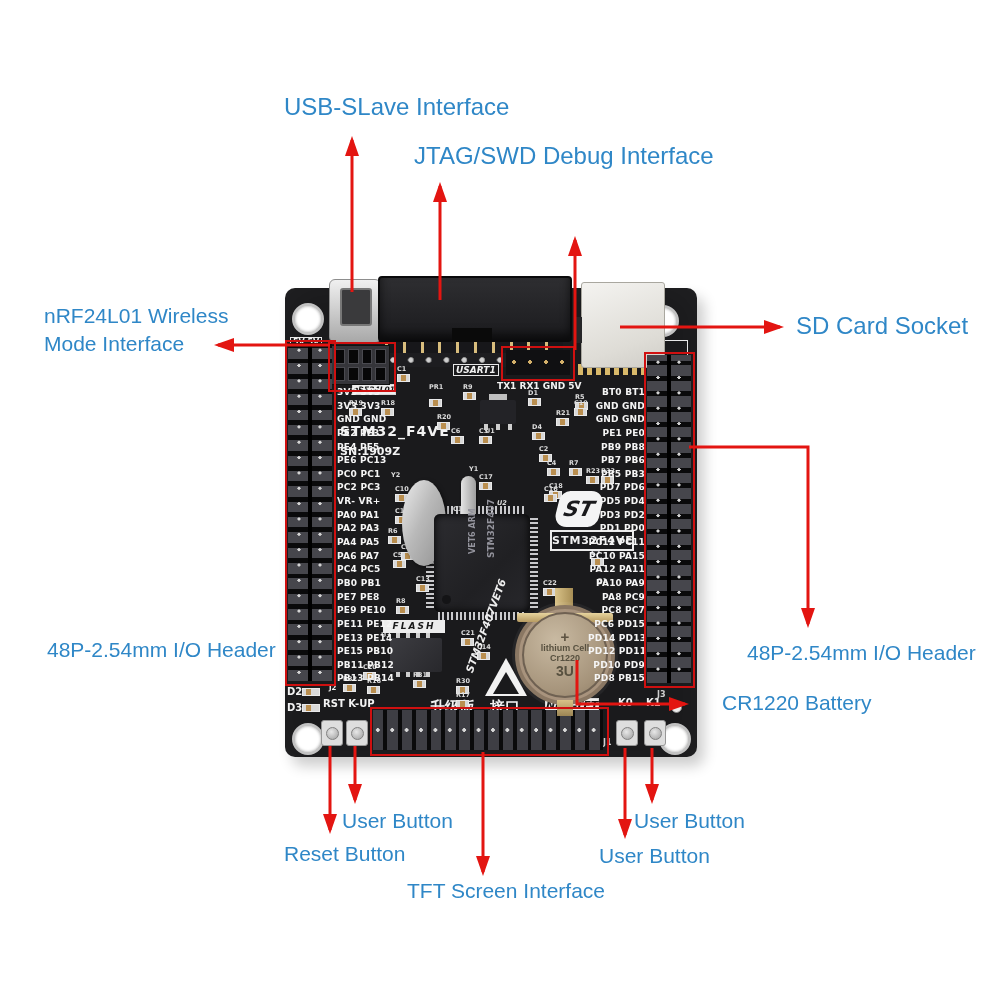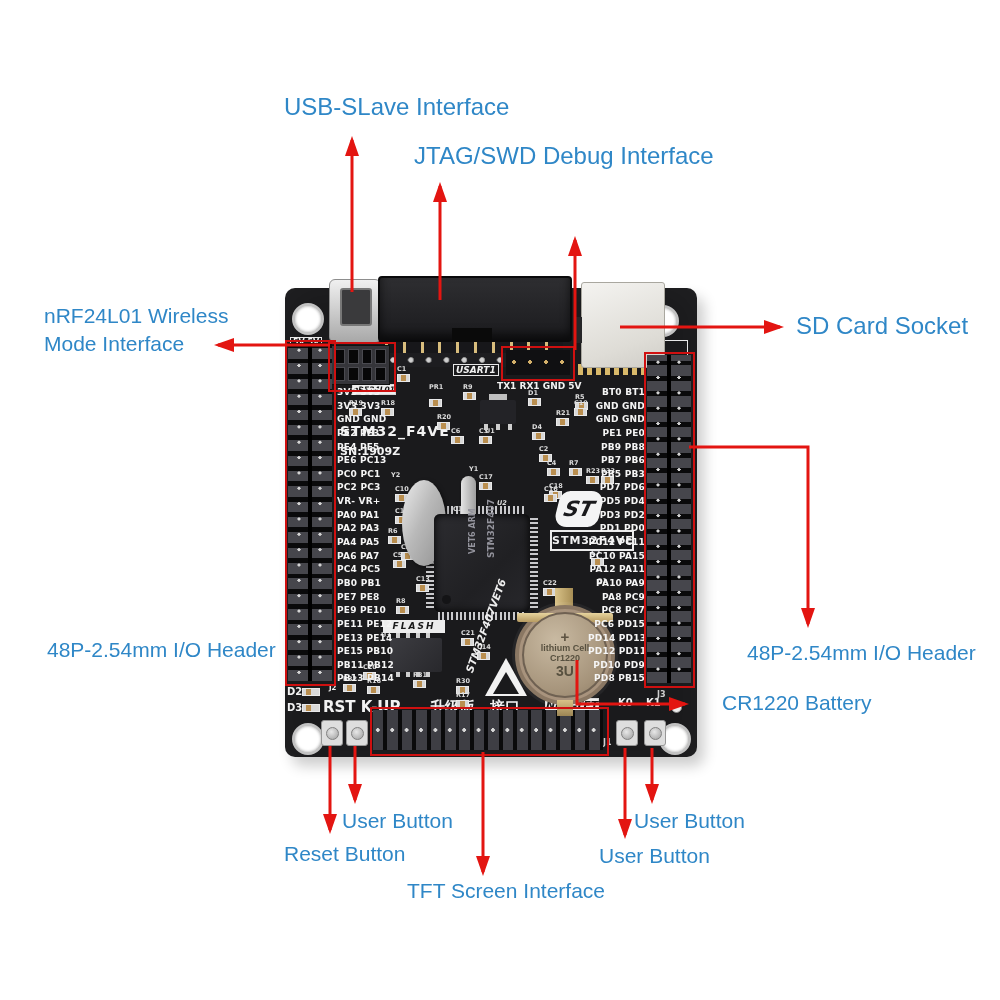--- a/index.html
+++ b/index.html
@@ -270,21 +270,21 @@
 
     <span class="silk" style="left:2px;top:398px;font-size:10px;">D2</span>
     <span class="silk" style="left:2px;top:414px;font-size:10px;">D3</span>
     <span class="passive" style="left:17px;top:400px;">
         <span class="pad" style="width:16px;"></span>
       </span>
     <span class="passive" style="left:17px;top:416px;">
         <span class="pad" style="width:16px;"></span>
       </span>
     <span class="silk" style="left:44px;top:396px;font-size:7px;">J2</span>
-    <span class="silk" style="left:38px;top:410px;font-size:15px;">RST K-UP</span>
+    <span class="silk" style="left:38px;top:410px;font-size:10px;">RST K-UP</span>
     <span class="silk" style="left:145px;top:410px;font-size:15px;">升级版—接口</span>
     <span class="silk whitebox" style="left:260px;top:410px;font-size:11px;font-style:italic;">New-TFT</span>
     <span class="silk" style="left:333px;top:409px;font-size:10px;">K0</span>
     <span class="silk" style="left:361px;top:409px;font-size:10px;">K1</span>
     <span class="silk" style="left:318px;top:450px;font-size:8px;color:#cfcfcf;">J1</span>
     <span class="silk" style="left:372px;top:402px;font-size:8px;color:#cfcfcf;">J3</span>
 
     <div class="hdr h" style="left:88px;top:422px;width:230px;height:40px;"></div>
 
     <div class="btn" style="left:36px;top:432px;"></div>

